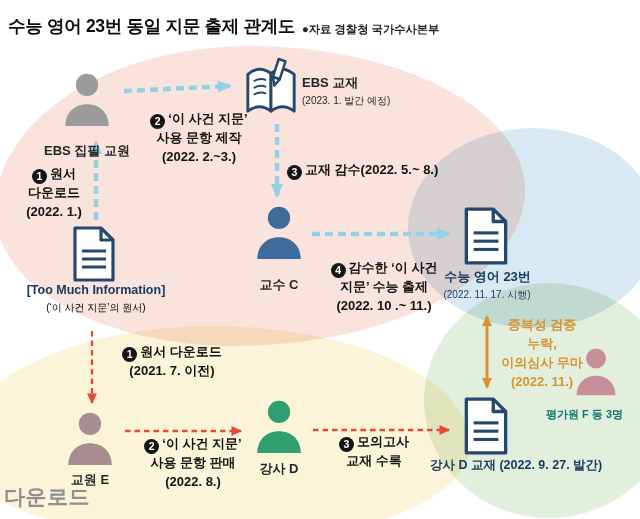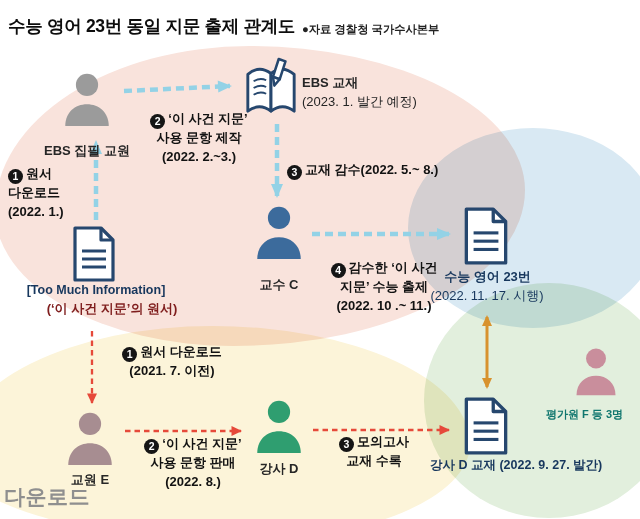--- a/index.html
+++ b/index.html
@@ -4,28 +4,28 @@
 <style>
   *{margin:0;padding:0;box-sizing:border-box}
   body{width:640px;height:519px;font-family:"Liberation Sans","DejaVu Sans",sans-serif;background:#fff}
   .page{position:relative;width:640px;height:519px;overflow:hidden;background:#fff}
   .blob{position:absolute;mix-blend-mode:multiply;z-index:1}
   .icon{position:absolute;z-index:2}
   .overlay{position:absolute;left:0;top:0;z-index:3;pointer-events:none}
   .title{position:absolute;z-index:4;font-size:17.5px;font-weight:800;color:#0d0d0d;letter-spacing:-0.3px;white-space:nowrap}
   .source{position:absolute;z-index:4;font-size:11.3px;font-weight:600;color:#222;white-space:nowrap}
   .node-label{position:absolute;z-index:4;font-size:13px;font-weight:700;text-align:center;line-height:1.3}
-  .sub-label{position:absolute;z-index:4;font-size:13px;font-weight:400;text-align:center;line-height:1.3}
+  .sub-label{position:absolute;z-index:4;font-size:10px;font-weight:400;text-align:center;line-height:1.3}
   .step{position:absolute;z-index:4;font-size:13px;font-weight:700;color:#121212;line-height:1.45}
   .step-text{white-space:pre-line}
   .badge{display:inline-flex;align-items:center;justify-content:center;width:15px;height:15px;border-radius:50%;background:#151515;color:#fff;font-size:10.5px;font-weight:700;margin-right:3px;vertical-align:-2px}
   .annotation{position:absolute;z-index:4;font-size:13px;font-weight:700;text-align:center;line-height:1.45;white-space:pre-line}
   .logo{position:absolute;z-index:4;font-size:21px;font-weight:800;letter-spacing:.5px}
   .nowrap{white-space:nowrap}
-  .ta-left{text-align:left}
+  .ta-left{text-align:center}
   .cyan-line{stroke-width:4.5;stroke-dasharray:8 5;fill:none}
   .red-line{stroke-width:2.3;stroke-dasharray:5.5 4;fill:none}
   .orange-line{stroke-width:3;fill:none}
 </style>
 </head>
 <body>
 
 <div class="page">
 
   <div class="blob" style="left: -5px; top: 46px; width: 530px; height: 300px; border-radius: 48% 52% 55% 45% / 55% 48% 52% 45%; background-color: rgb(249, 227, 220);"></div>
@@ -109,21 +109,21 @@
     <line class="red-line" x1="125" y1="431" x2="241" y2="431" marker-end="url(#arrow-red)" style="stroke: rgb(230, 73, 58);"></line>
     <line class="red-line" x1="313" y1="430" x2="449" y2="430" marker-end="url(#arrow-red)" style="stroke: rgb(230, 73, 58);"></line>
     <line class="orange-line" x1="487" y1="317" x2="487" y2="387" marker-start="url(#arrow-orange)" marker-end="url(#arrow-orange)" style="stroke: rgb(216, 146, 46);"></line>
   </svg>
 
   <div class="node-label" style="left: 28px; top: 131px; width: 118px; color: rgb(38, 38, 38); margin-top: 12px;">EBS 집필 교원</div>
   <div class="node-label ta-left nowrap" style="left: 302px; top: 75px; color: rgb(38, 38, 38);">EBS 교재</div>
   <div class="sub-label ta-left nowrap" style="left: 302px; top: 94px; color: rgb(38, 38, 38);">(2023. 1. 발간 예정)</div>
   <div class="node-label" style="left: 3px; top: 282px; width: 186px; font-size: 12.5px; color: rgb(23, 55, 93);">[Too Much Information]</div>
   <div class="node-label" style="left: 232px; top: 277px; width: 94px; color: rgb(38, 38, 38);">교수 C</div>
-  <div class="sub-label" style="left: 19px; top: 301px; width: 186px; color: #7f1d1d; font-weight: bold;">(‘이 사건 지문’의 원서)</div>
+  <div class="sub-label" style="left: 3px; top: 301px; width: 186px; color: #000000;">(‘이 사건 지문’의 원서)</div>
   <div class="node-label" style="left: 415px; top: 269px; width: 145px; color: rgb(23, 55, 93);">수능 영어 23번</div>
   <div class="sub-label" style="left: 412px; top: 288px; width: 150px; color: rgb(23, 55, 93);">(2022. 11. 17. 시행)</div>
   <div class="node-label" style="left: 56px; top: 472px; width: 68px; color: rgb(38, 38, 38);">교원 E</div>
   <div class="node-label" style="left: 246px; top: 461px; width: 66px; color: rgb(38, 38, 38);">강사 D</div>
   <div class="node-label ta-left nowrap" style="left: 430px; top: 457px; font-size: 12.5px; color: rgb(23, 55, 93);">강사 D 교재 (2022. 9. 27. 발간)</div>
   <div class="node-label ta-left nowrap" style="left: 546px; top: 407px; font-size: 11px; color: #0f766e;">평가원 F 등 3명</div>
 
   <div class="step ta-left" style="left:8px;top:165px;width:92px">
     <span class="badge">1</span><span class="step-text">원서
 다운로드
@@ -149,16 +149,20 @@
   <div class="step" style="left:133px;top:435px;width:120px;text-align:center">
     <span class="badge">2</span><span class="step-text">‘이 사건 지문’
 사용 문항 판매
 (2022. 8.)</span>
   </div>
   <div class="step" style="left:318px;top:433px;width:112px;text-align:center">
     <span class="badge">3</span><span class="step-text">모의고사
 교재 수록</span>
   </div>
 
+  <div class="annotation" style="left: 494px; top: 316px; width: 96px; color: rgb(216, 146, 46);">중복성 검증
+누락,
+이의심사 무마
+(2022. 11.)</div>
 
   <div class="logo" style="left: 4px; top: 483px; color: rgb(143, 143, 143);">다운로드</div>
 
 </div>
 
 </body></html>

